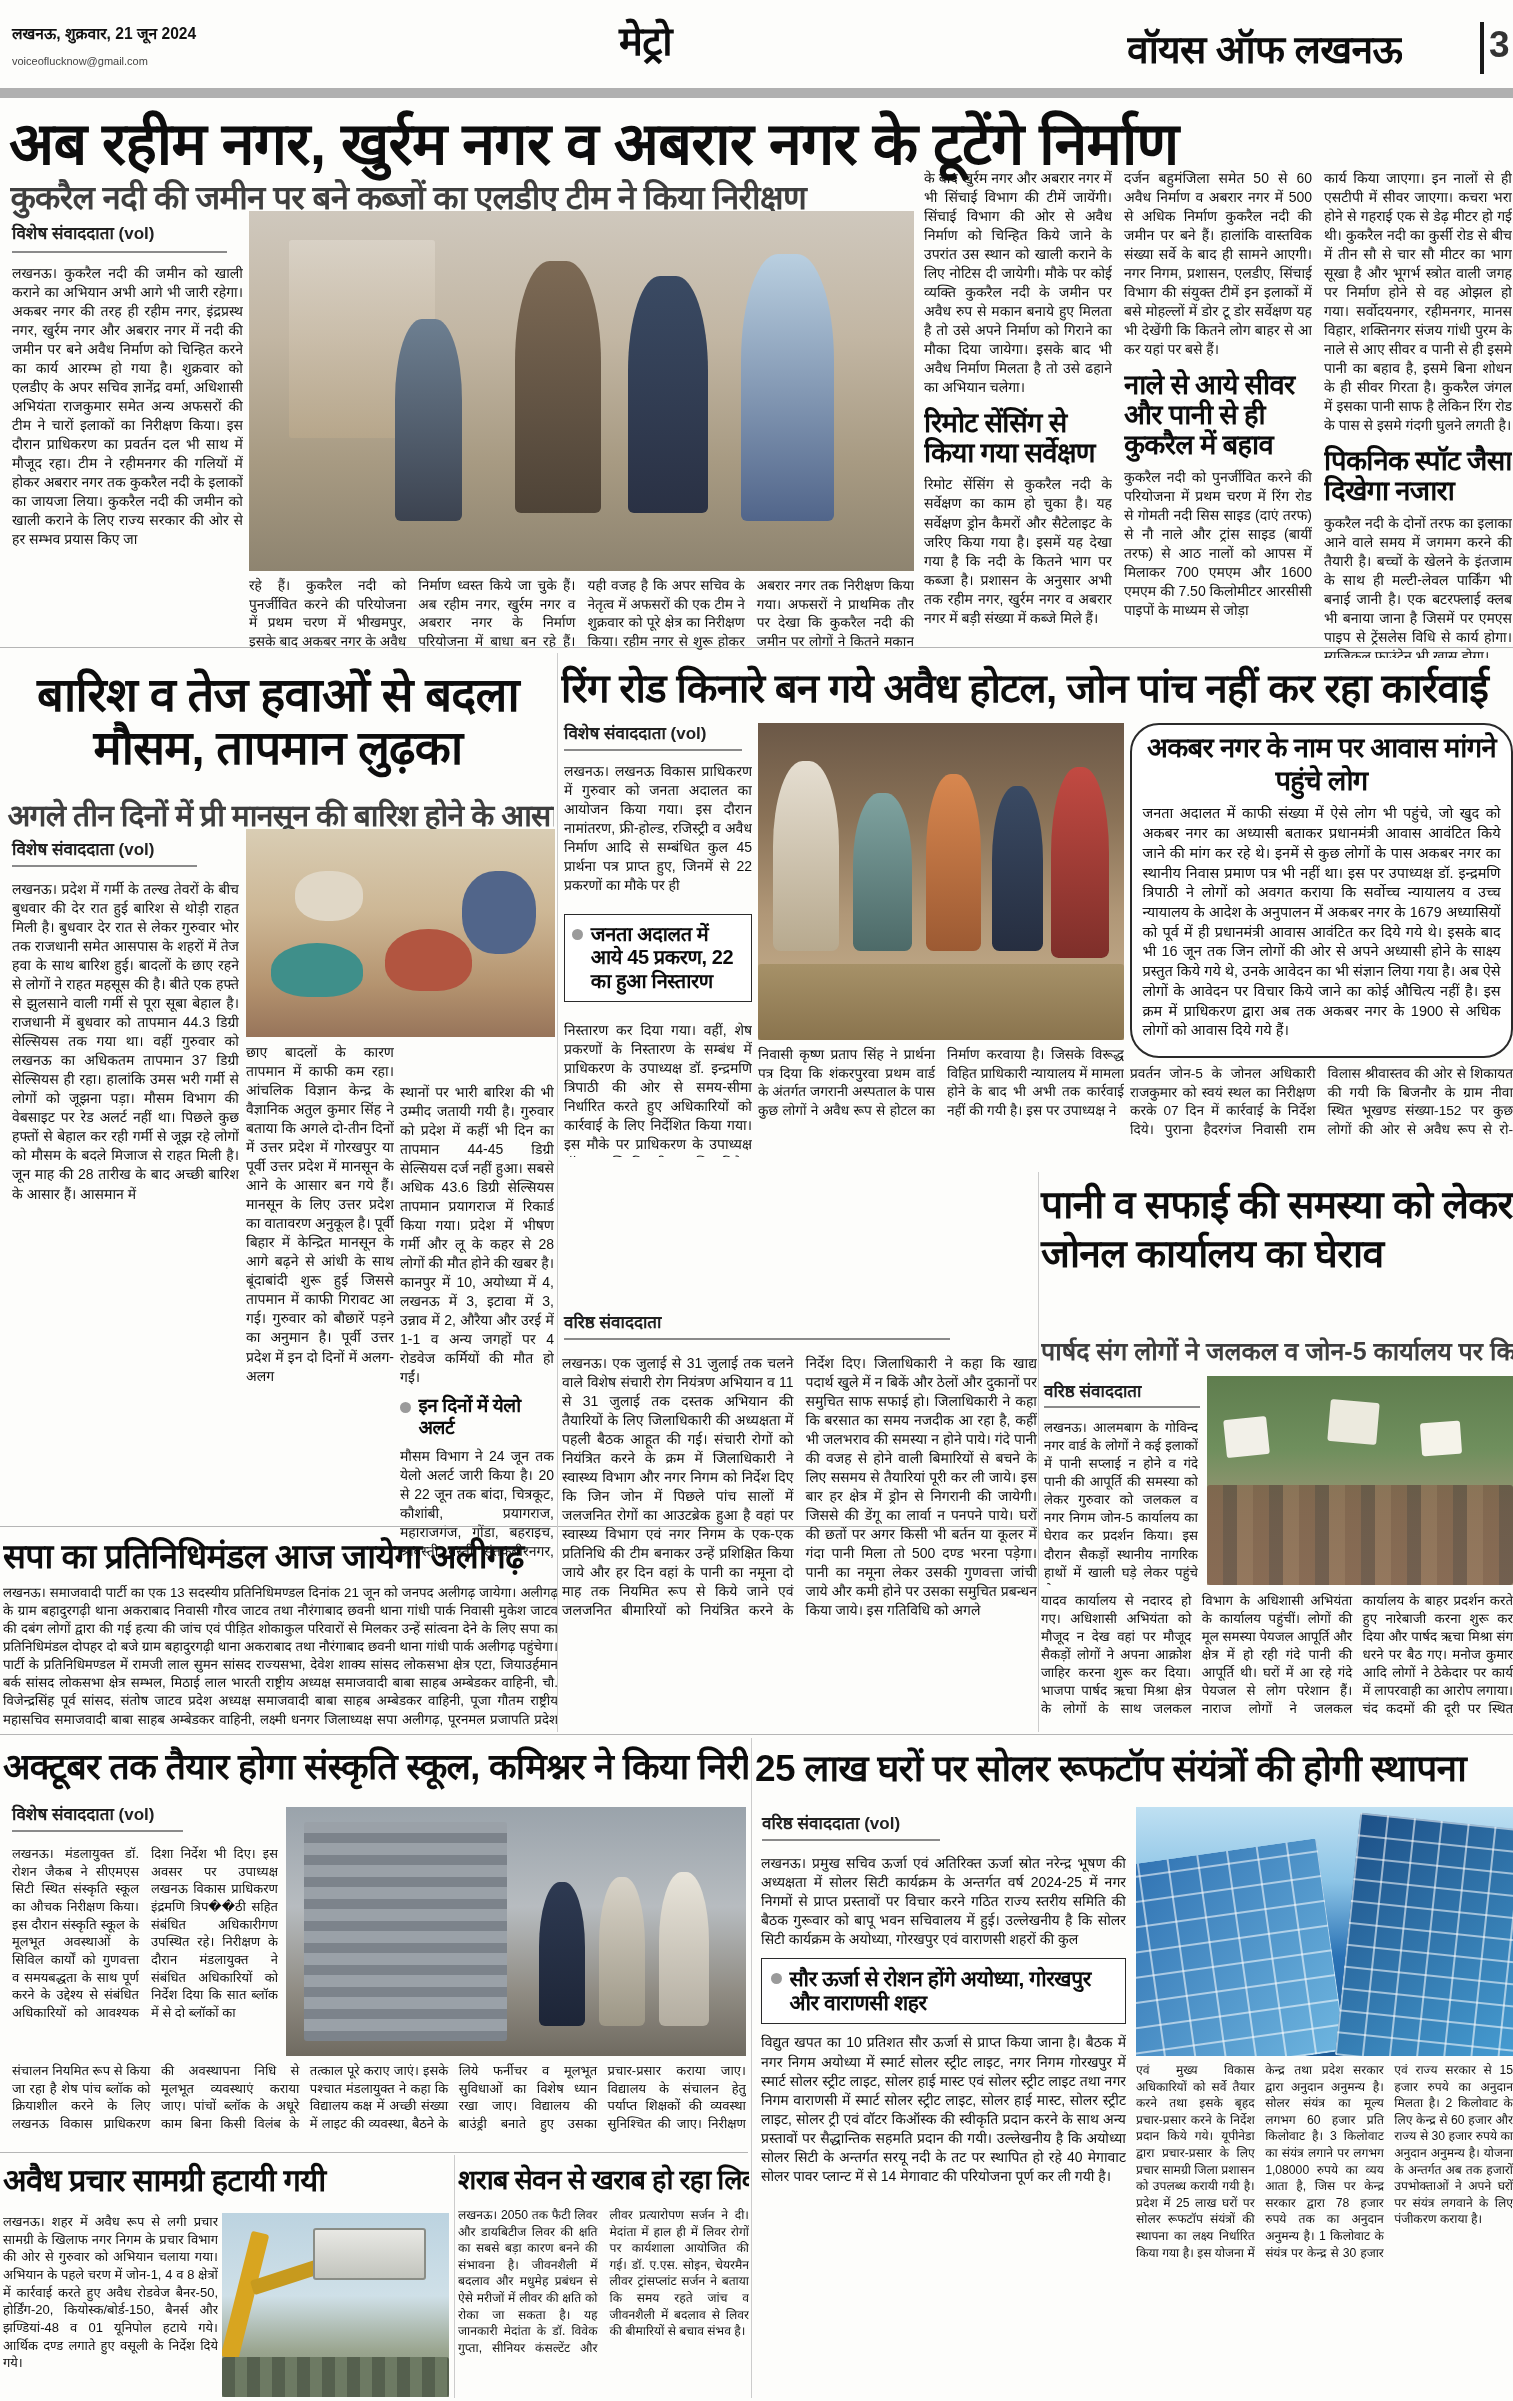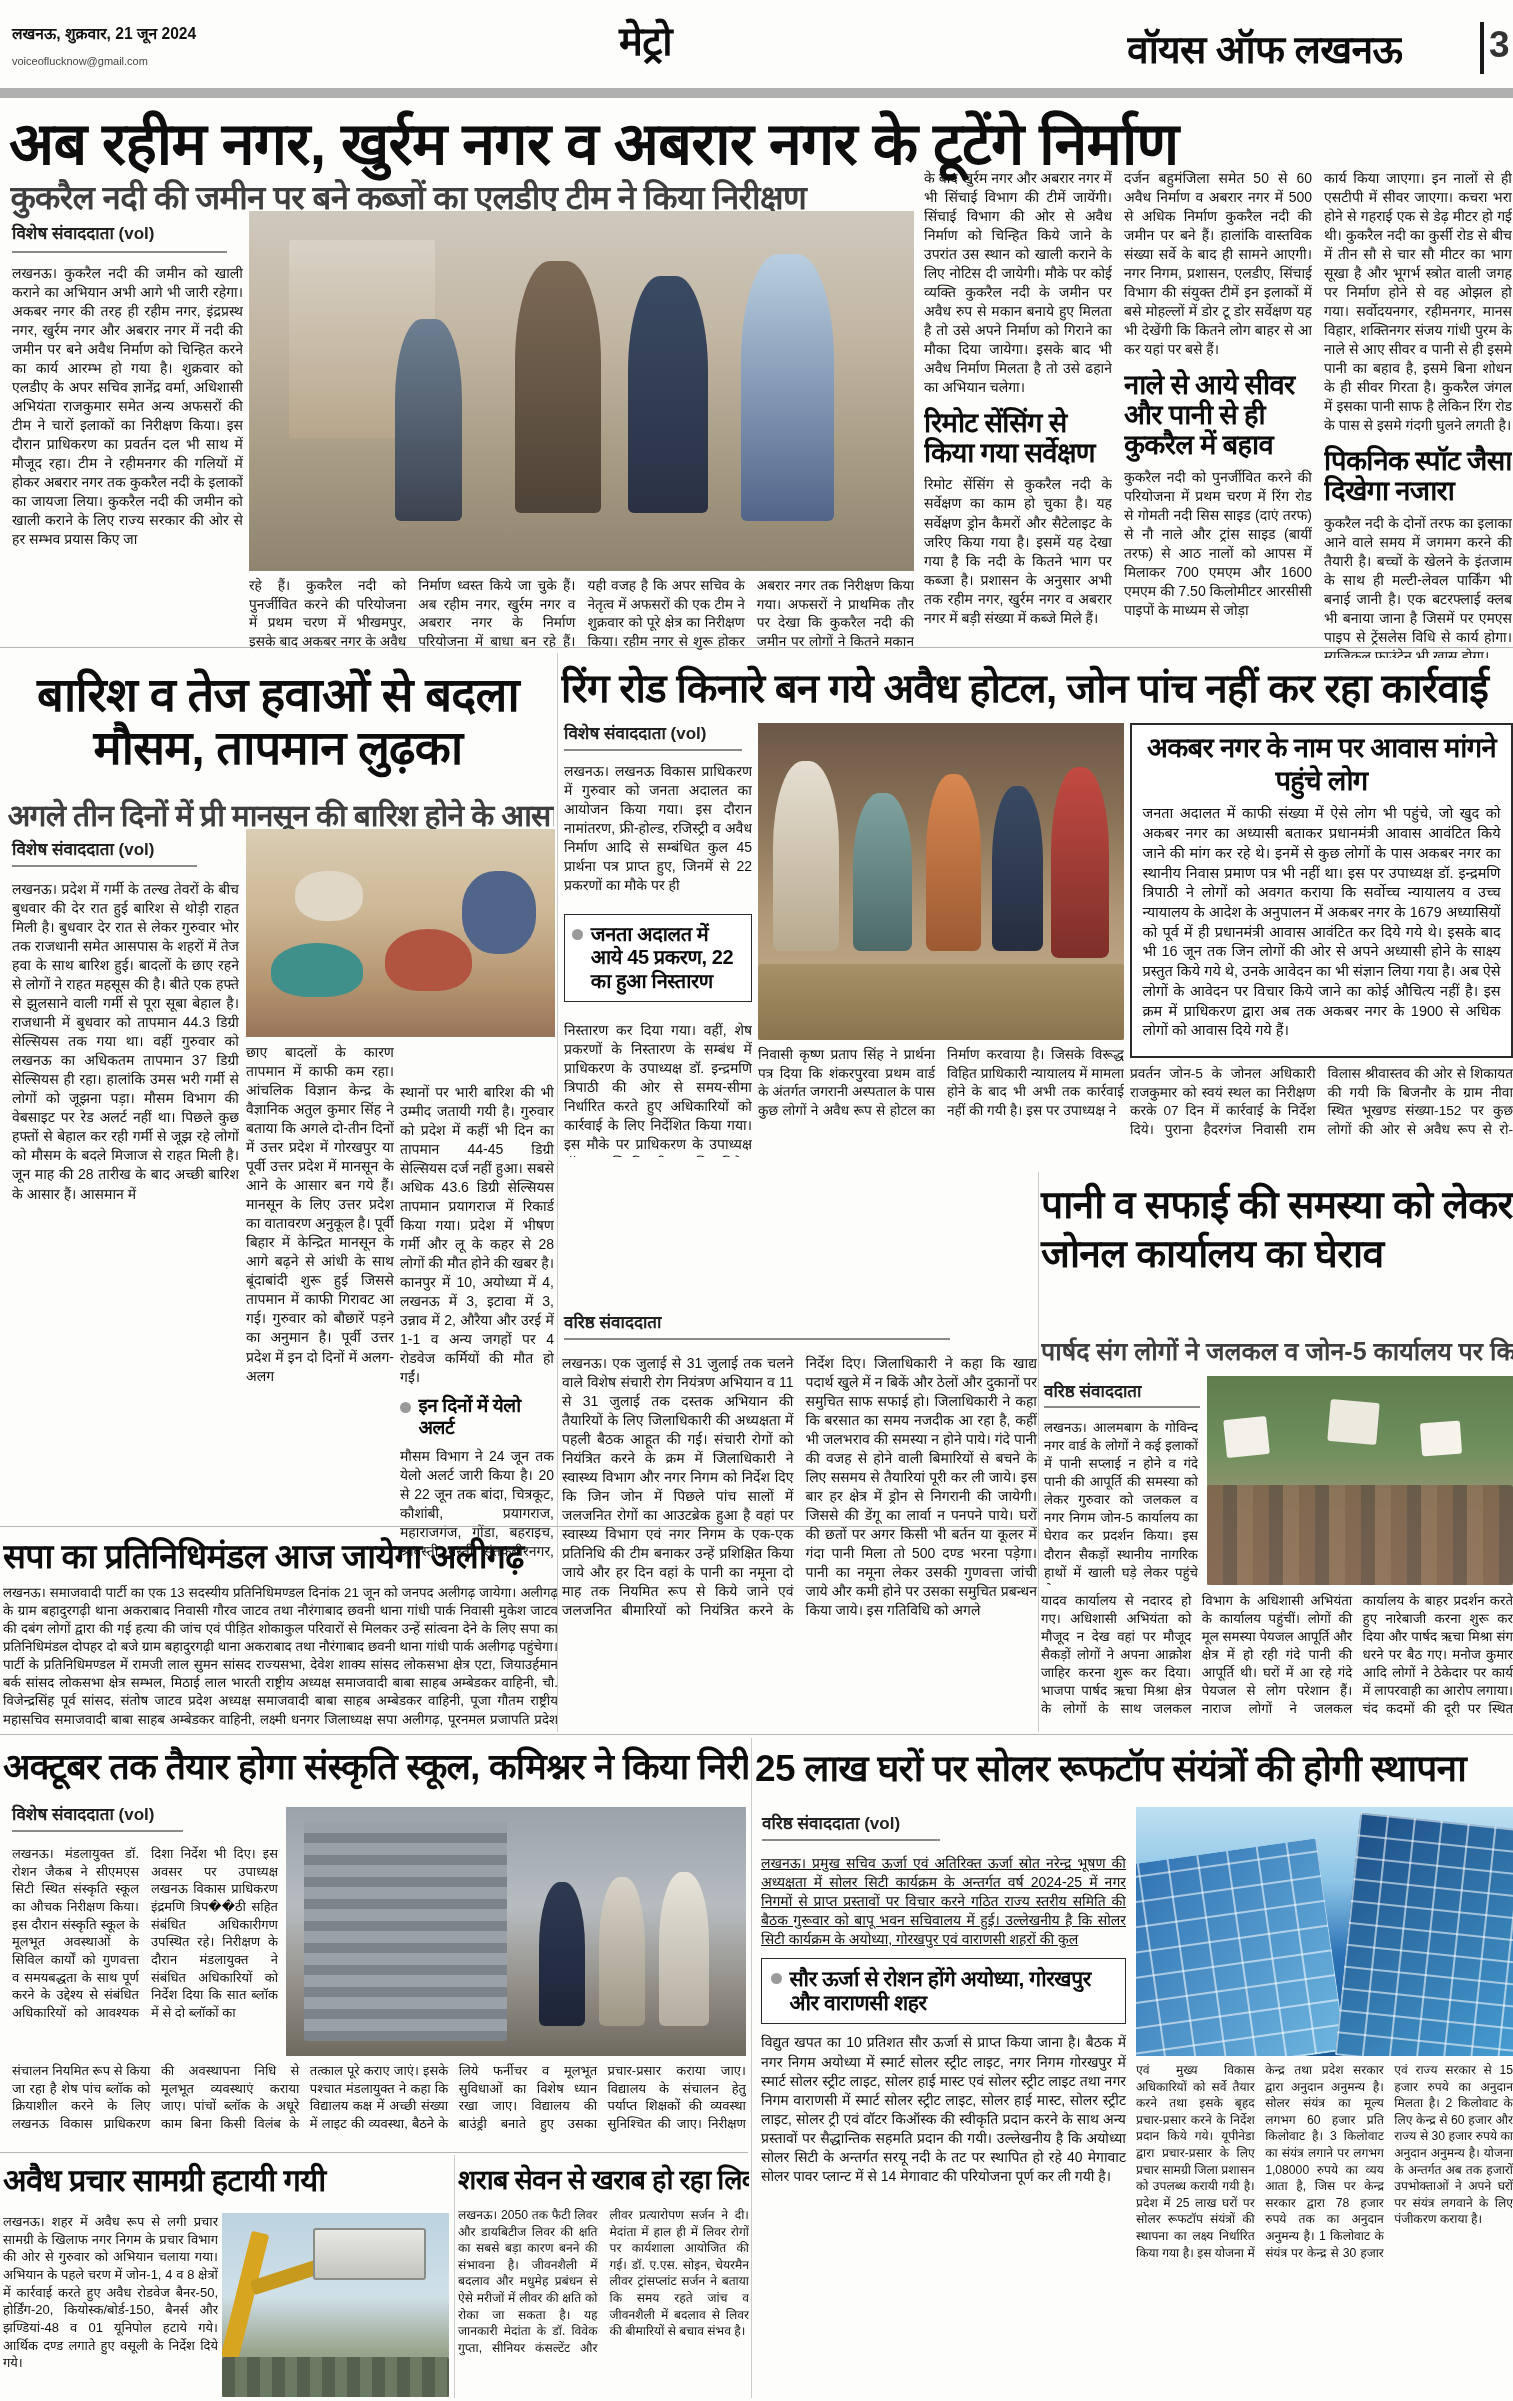--- a/index.html
+++ b/index.html
@@ -112,21 +112,21 @@
   <div class="abs photo" style="left:758px;top:723px;width:366px;height:317px;background:linear-gradient(180deg,#6b5847 0%,#8a7257 30%,#b09777 60%,#cab593 100%);">
     <div class="pf" style="left:4%;top:12%;width:18%;height:60%;background:linear-gradient(180deg,#e5ded1,#b7a98e);border-radius:45% 45% 7.4px 7.4px;"></div>
     <div class="pf" style="left:26%;top:22%;width:16%;height:50%;background:linear-gradient(180deg,#7fa3a0,#4d6a68);border-radius:45% 45% 7.4px 7.4px;"></div>
     <div class="pf" style="left:46%;top:16%;width:15%;height:56%;background:linear-gradient(180deg,#d8874f,#9c5a33);border-radius:45% 45% 7.4px 7.4px;"></div>
     <div class="pf" style="left:64%;top:20%;width:14%;height:52%;background:linear-gradient(180deg,#3a4a63,#262e40);border-radius:45% 45% 7.4px 7.4px;"></div>
     <div class="pf" style="left:80%;top:14%;width:16%;height:60%;background:linear-gradient(180deg,#c24a42,#7e2f2a);border-radius:45% 45% 7.4px 7.4px;"></div>
     <div class="pf" style="left:0;top:76%;width:100%;height:24%;background:linear-gradient(180deg,#a69168,#8a744e);"></div>
   </div>
   <div class="abs body-txt cols2" style="left:758px;top:1046px;width:366px;height:110px;font-size:13.7px;">निवासी कृष्ण प्रताप सिंह ने प्रार्थना पत्र दिया कि शंकरपुरवा प्रथम वार्ड के अंतर्गत जगरानी अस्पताल के पास कुछ लोगों ने अवैध रूप से होटल का निर्माण करवाया है। जिसके विरूद्ध विहित प्राधिकारी न्यायालय में मामला होने के बाद भी अभी तक कार्रवाई नहीं की गयी है। इस पर उपाध्यक्ष ने</div>
 
-  <div class="abs boxed" style="left:1130px;top:723px;width:383px;height:335px;padding:7.4px 10.4px;box-sizing:border-box;overflow:hidden;">
+  <div class="abs boxed" style="left:1130px;top:723px;width:383px;height:335px;padding:7.4px 10.4px;box-sizing:border-box;overflow:hidden;border-radius:29px;">
     <div class="boxhead" style="font-size:27.4px;text-align:center;margin-bottom:7.4px;letter-spacing:-0.7px;">अकबर नगर के नाम पर आवास मांगने पहुंचे लोग</div>
     <div class="body-txt" style="font-size:14.5px;">जनता अदालत में काफी संख्या में ऐसे लोग भी पहुंचे, जो खुद को अकबर नगर का अध्यासी बताकर प्रधानमंत्री आवास आवंटित किये जाने की मांग कर रहे थे। इनमें से कुछ लोगों के पास अकबर नगर का स्थानीय निवास प्रमाण पत्र भी नहीं था। इस पर उपाध्यक्ष डॉ. इन्द्रमणि त्रिपाठी ने लोगों को अवगत कराया कि सर्वोच्च न्यायालय व उच्च न्यायालय के आदेश के अनुपालन में अकबर नगर के 1679 अध्यासियों को पूर्व में ही प्रधानमंत्री आवास आवंटित कर दिये गये थे। इसके बाद भी 16 जून तक जिन लोगों की ओर से अपने अध्यासी होने के साक्ष्य प्रस्तुत किये गये थे, उनके आवेदन का भी संज्ञान लिया गया है। अब ऐसे लोगों के आवेदन पर विचार किये जाने का कोई औचित्य नहीं है। इस क्रम में प्राधिकरण द्वारा अब तक अकबर नगर के 1900 से अधिक लोगों को आवास दिये गये हैं।</div>
   </div>
   <div class="abs body-txt cols2" style="left:1130px;top:1065px;width:383px;height:92px;font-size:13.7px;">प्रवर्तन जोन-5 के जोनल अधिकारी राजकुमार को स्वयं स्थल का निरीक्षण करके 07 दिन में कार्रवाई के निर्देश दिये। पुराना हैदरगंज निवासी राम विलास श्रीवास्तव की ओर से शिकायत की गयी कि बिजनौर के ग्राम नीवा स्थित भूखण्ड संख्या-152 पर कुछ लोगों की ओर से अवैध रूप से रो-हाउस भवनों का निर्माण कराया जा रहा है।</div>
 
   <div class="abs byline" style="left:564px;top:1310px;">वरिष्ठ संवाददाता</div>
   <div class="abs rule" style="left:564px;top:1338px;width:386px;height:2.2px;"></div>
   <div class="abs body-txt cols2" style="left:562px;top:1354px;width:475px;height:375px;">लखनऊ। एक जुलाई से 31 जुलाई तक चलने वाले विशेष संचारी रोग नियंत्रण अभियान व 11 से 31 जुलाई तक दस्तक अभियान की तैयारियों के लिए जिलाधिकारी की अध्यक्षता में पहली बैठक आहूत की गई। संचारी रोगों को नियंत्रित करने के क्रम में जिलाधिकारी ने स्वास्थ्य विभाग और नगर निगम को निर्देश दिए कि जिन जोन में पिछले पांच सालों में जलजनित रोगों का आउटब्रेक हुआ है वहां पर स्वास्थ्य विभाग एवं नगर निगम के एक-एक प्रतिनिधि की टीम बनाकर उन्हें प्रशिक्षित किया जाये और हर दिन वहां के पानी का नमूना दो माह तक नियमित रूप से किये जाने एवं जलजनित बीमारियों को नियंत्रित करने के निर्देश दिए। जिलाधिकारी ने कहा कि खाद्य पदार्थ खुले में न बिकें और ठेलों और दुकानों पर समुचित साफ सफाई हो। जिलाधिकारी ने कहा कि बरसात का समय नजदीक आ रहा है, कहीं भी जलभराव की समस्या न होने पाये। गंदे पानी की वजह से होने वाली बिमारियों से बचने के लिए ससमय से तैयारियां पूरी कर ली जाये। इस बार हर क्षेत्र में ड्रोन से निगरानी की जायेगी। जिससे की डेंगू का लार्वा न पनपने पाये। घरों की छतों पर अगर किसी भी बर्तन या कूलर में गंदा पानी मिला तो 500 दण्ड भरना पड़ेगा। पानी का नमूना लेकर उसकी गुणवत्ता जांची जाये और कमी होने पर उसका समुचित प्रबन्धन किया जाये। इस गतिविधि को अगले</div>
 
   <div class="abs hl" style="left:1041px;top:1181px;width:472px;font-size:39px;line-height:1.25;text-align:left;">पानी व सफाई की समस्या को लेकर जोनल कार्यालय का घेराव</div>
@@ -176,21 +176,21 @@
   <div class="abs body-txt cols2" style="left:458px;top:2207px;width:291px;height:190px;font-size:12.2px;">लखनऊ। 2050 तक फैटी लिवर और डायबिटीज लिवर की क्षति का सबसे बड़ा कारण बनने की संभावना है। जीवनशैली में बदलाव और मधुमेह प्रबंधन से ऐसे मरीजों में लीवर की क्षति को रोका जा सकता है। यह जानकारी मेदांता के डॉ. विवेक गुप्ता, सीनियर कंसल्टेंट और लीवर प्रत्यारोपण सर्जन ने दी। मेदांता में हाल ही में लिवर रोगों पर कार्यशाला आयोजित की गई। डॉ. ए.एस. सोइन, चेयरमैन लीवर ट्रांसप्लांट सर्जन ने बताया कि समय रहते जांच व जीवनशैली में बदलाव से लिवर की बीमारियों से बचाव संभव है।</div>
 
   <div class="abs hl nowrap" style="left:755px;top:1741px;width:759px;font-size:37px;">25 लाख घरों पर सोलर रूफटॉप संयंत्रों की होगी स्थापना</div>
   <div class="abs byline" style="left:762px;top:1811px;">वरिष्ठ संवाददाता (vol)</div>
   <div class="abs rule" style="left:762px;top:1839px;width:178px;height:2.2px;"></div>
   <div class="abs photo" style="left:1136px;top:1807px;width:377px;height:249px;background:linear-gradient(180deg,#bfe0f2 0%,#8cc4e6 30%,#2a72b5 60%,#1c5a96 100%);">
     <div class="pf" style="left:-4%;top:18%;width:56%;height:86%;background:repeating-linear-gradient(0deg,rgba(255,255,255,.55) 0 2.2px,transparent 2.2px 25px),repeating-linear-gradient(90deg,rgba(255,255,255,.55) 0 2.2px,transparent 2.2px 30px),linear-gradient(135deg,#2d6fb0,#6fb6e0);transform:rotate(-8deg);"></div>
     <div class="pf" style="left:56%;top:6%;width:52%;height:98%;background:repeating-linear-gradient(0deg,rgba(255,255,255,.55) 0 2.2px,transparent 2.2px 22px),repeating-linear-gradient(90deg,rgba(255,255,255,.55) 0 2.2px,transparent 2.2px 27px),linear-gradient(135deg,#1c4f86,#4aa3d8);transform:rotate(6deg);"></div>
   </div>
   <div class="abs" style="left:761px;top:1854px;width:365px;height:543px;overflow:hidden;">
-    <div class="body-txt" style="font-size:14px;text-decoration:underline;">लखनऊ। प्रमुख सचिव ऊर्जा एवं अतिरिक्त ऊर्जा स्रोत नरेन्द्र भूषण की अध्यक्षता में सोलर सिटी कार्यक्रम के अन्तर्गत वर्ष 2024-25 में नगर निगमों से प्राप्त प्रस्तावों पर विचार करने गठित राज्य स्तरीय समिति की बैठक गुरूवार को बापू भवन सचिवालय में हुई। उल्लेखनीय है कि सोलर सिटी कार्यक्रम के अयोध्या, गोरखपुर एवं वाराणसी शहरों की कुल</div>
+    <div class="body-txt" style="font-size:14px;">लखनऊ। प्रमुख सचिव ऊर्जा एवं अतिरिक्त ऊर्जा स्रोत नरेन्द्र भूषण की अध्यक्षता में सोलर सिटी कार्यक्रम के अन्तर्गत वर्ष 2024-25 में नगर निगमों से प्राप्त प्रस्तावों पर विचार करने गठित राज्य स्तरीय समिति की बैठक गुरूवार को बापू भवन सचिवालय में हुई। उल्लेखनीय है कि सोलर सिटी कार्यक्रम के अयोध्या, गोरखपुर एवं वाराणसी शहरों की कुल</div>
     <div class="boxed dotline" style="border-width:1.5px;margin:9px 0;padding:7.4px 9px;">
       <span class="dot"></span>
       <span class="boxhead" style="font-size:21px;">सौर ऊर्जा से रोशन होंगे अयोध्या, गोरखपुर और वाराणसी शहर</span>
     </div>
     <div class="body-txt" style="font-size:14px;">विद्युत खपत का 10 प्रतिशत सौर ऊर्जा से प्राप्त किया जाना है। बैठक में नगर निगम अयोध्या में स्मार्ट सोलर स्ट्रीट लाइट, नगर निगम गोरखपुर में स्मार्ट सोलर स्ट्रीट लाइट, सोलर हाई मास्ट एवं सोलर स्ट्रीट लाइट तथा नगर निगम वाराणसी में स्मार्ट सोलर स्ट्रीट लाइट, सोलर हाई मास्ट, सोलर स्ट्रीट लाइट, सोलर ट्री एवं वॉटर किऑस्क की स्वीकृति प्रदान करने के साथ अन्य प्रस्तावों पर सैद्धान्तिक सहमति प्रदान की गयी। उल्लेखनीय है कि अयोध्या सोलर सिटी के अन्तर्गत सरयू नदी के तट पर स्थापित हो रहे 40 मेगावाट सोलर पावर प्लान्ट में से 14 मेगावाट की परियोजना पूर्ण कर ली गयी है।</div>
   </div>
   <div class="abs body-txt cols3" style="left:1136px;top:2062px;width:377px;height:335px;font-size:12.2px;">एवं मुख्य विकास अधिकारियों को सर्वे तैयार करने तथा इसके बृहद प्रचार-प्रसार करने के निर्देश प्रदान किये गये। यूपीनेडा द्वारा प्रचार-प्रसार के लिए प्रचार सामग्री जिला प्रशासन को उपलब्ध करायी गयी है। प्रदेश में 25 लाख घरों पर सोलर रूफटॉप संयंत्रों की स्थापना का लक्ष्य निर्धारित किया गया है। इस योजना में केन्द्र तथा प्रदेश सरकार द्वारा अनुदान अनुमन्य है। सोलर संयंत्र का मूल्य लगभग 60 हजार प्रति किलोवाट है। 3 किलोवाट का संयंत्र लगाने पर लगभग 1,08000 रुपये का व्यय आता है, जिस पर केन्द्र सरकार द्वारा 78 हजार रुपये तक का अनुदान अनुमन्य है। 1 किलोवाट के संयंत्र पर केन्द्र से 30 हजार एवं राज्य सरकार से 15 हजार रुपये का अनुदान मिलता है। 2 किलोवाट के लिए केन्द्र से 60 हजार और राज्य से 30 हजार रुपये का अनुदान अनुमन्य है। योजना के अन्तर्गत अब तक हजारों उपभोक्ताओं ने अपने घरों पर संयंत्र लगवाने के लिए पंजीकरण कराया है।</div>
 
   <div class="abs vrule" style="left:557px;top:653px;height:1079px;"></div>
   <div class="abs vrule" style="left:1038px;top:1172px;height:560px;"></div>

